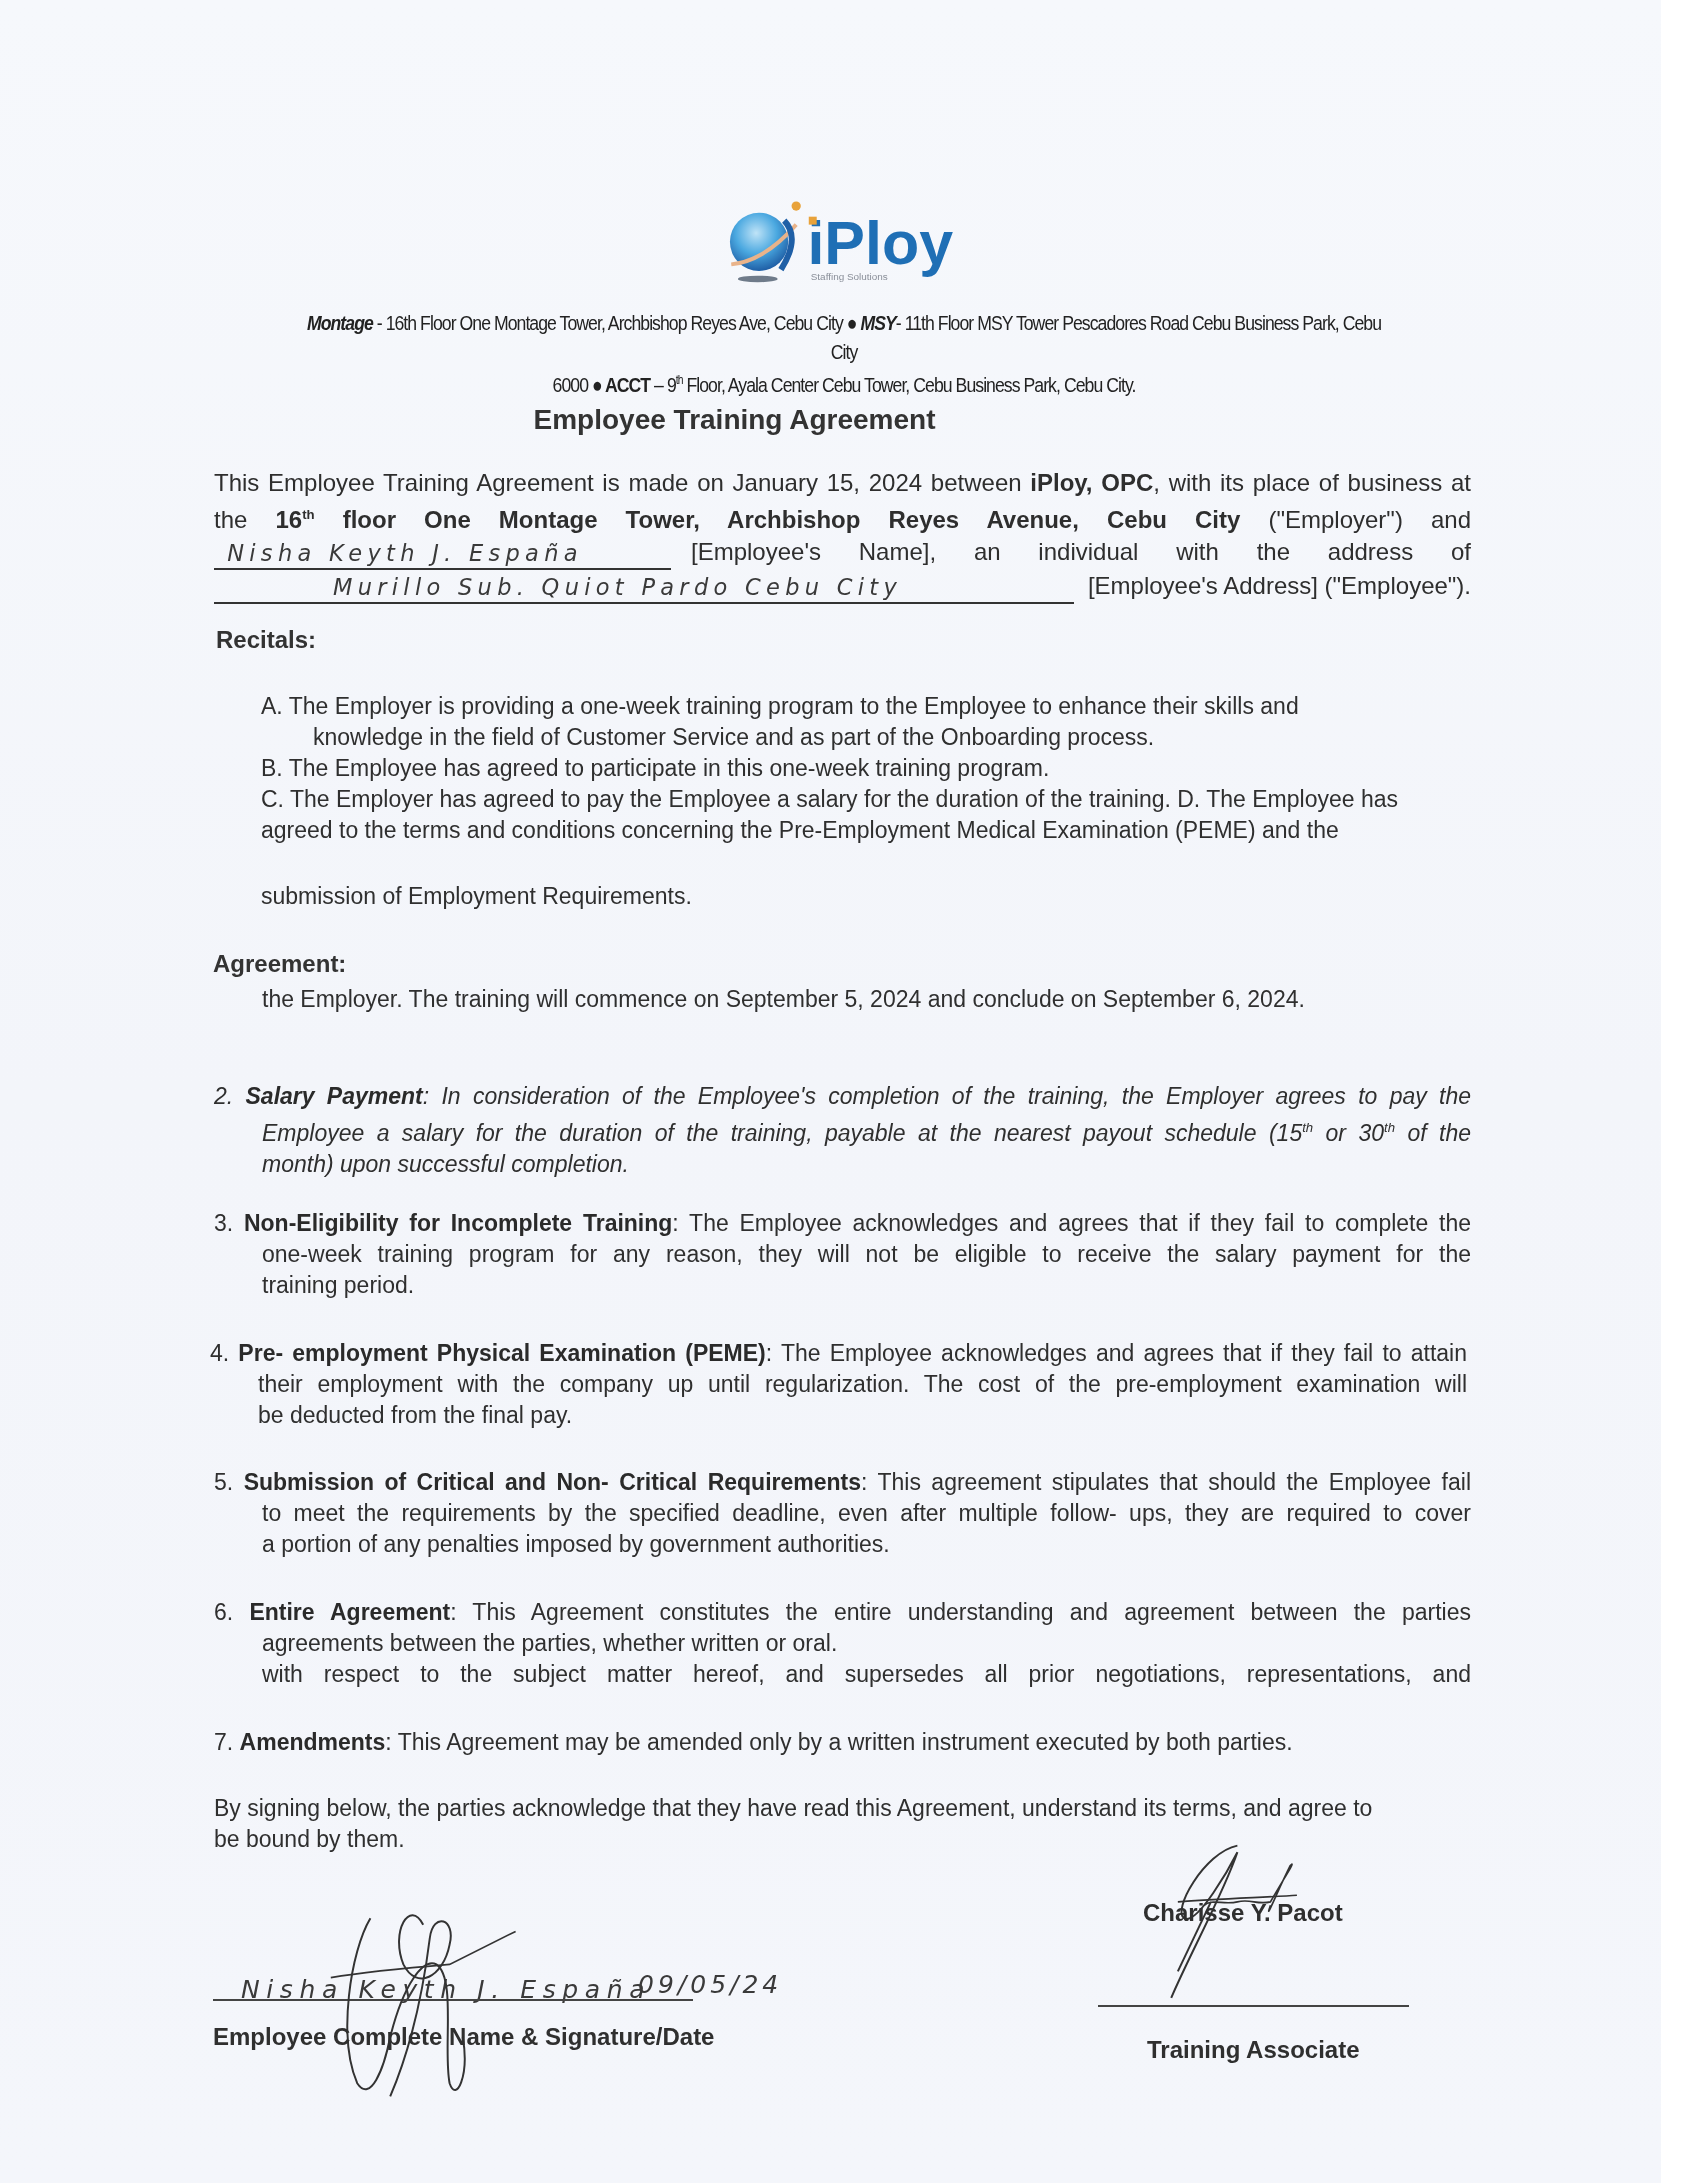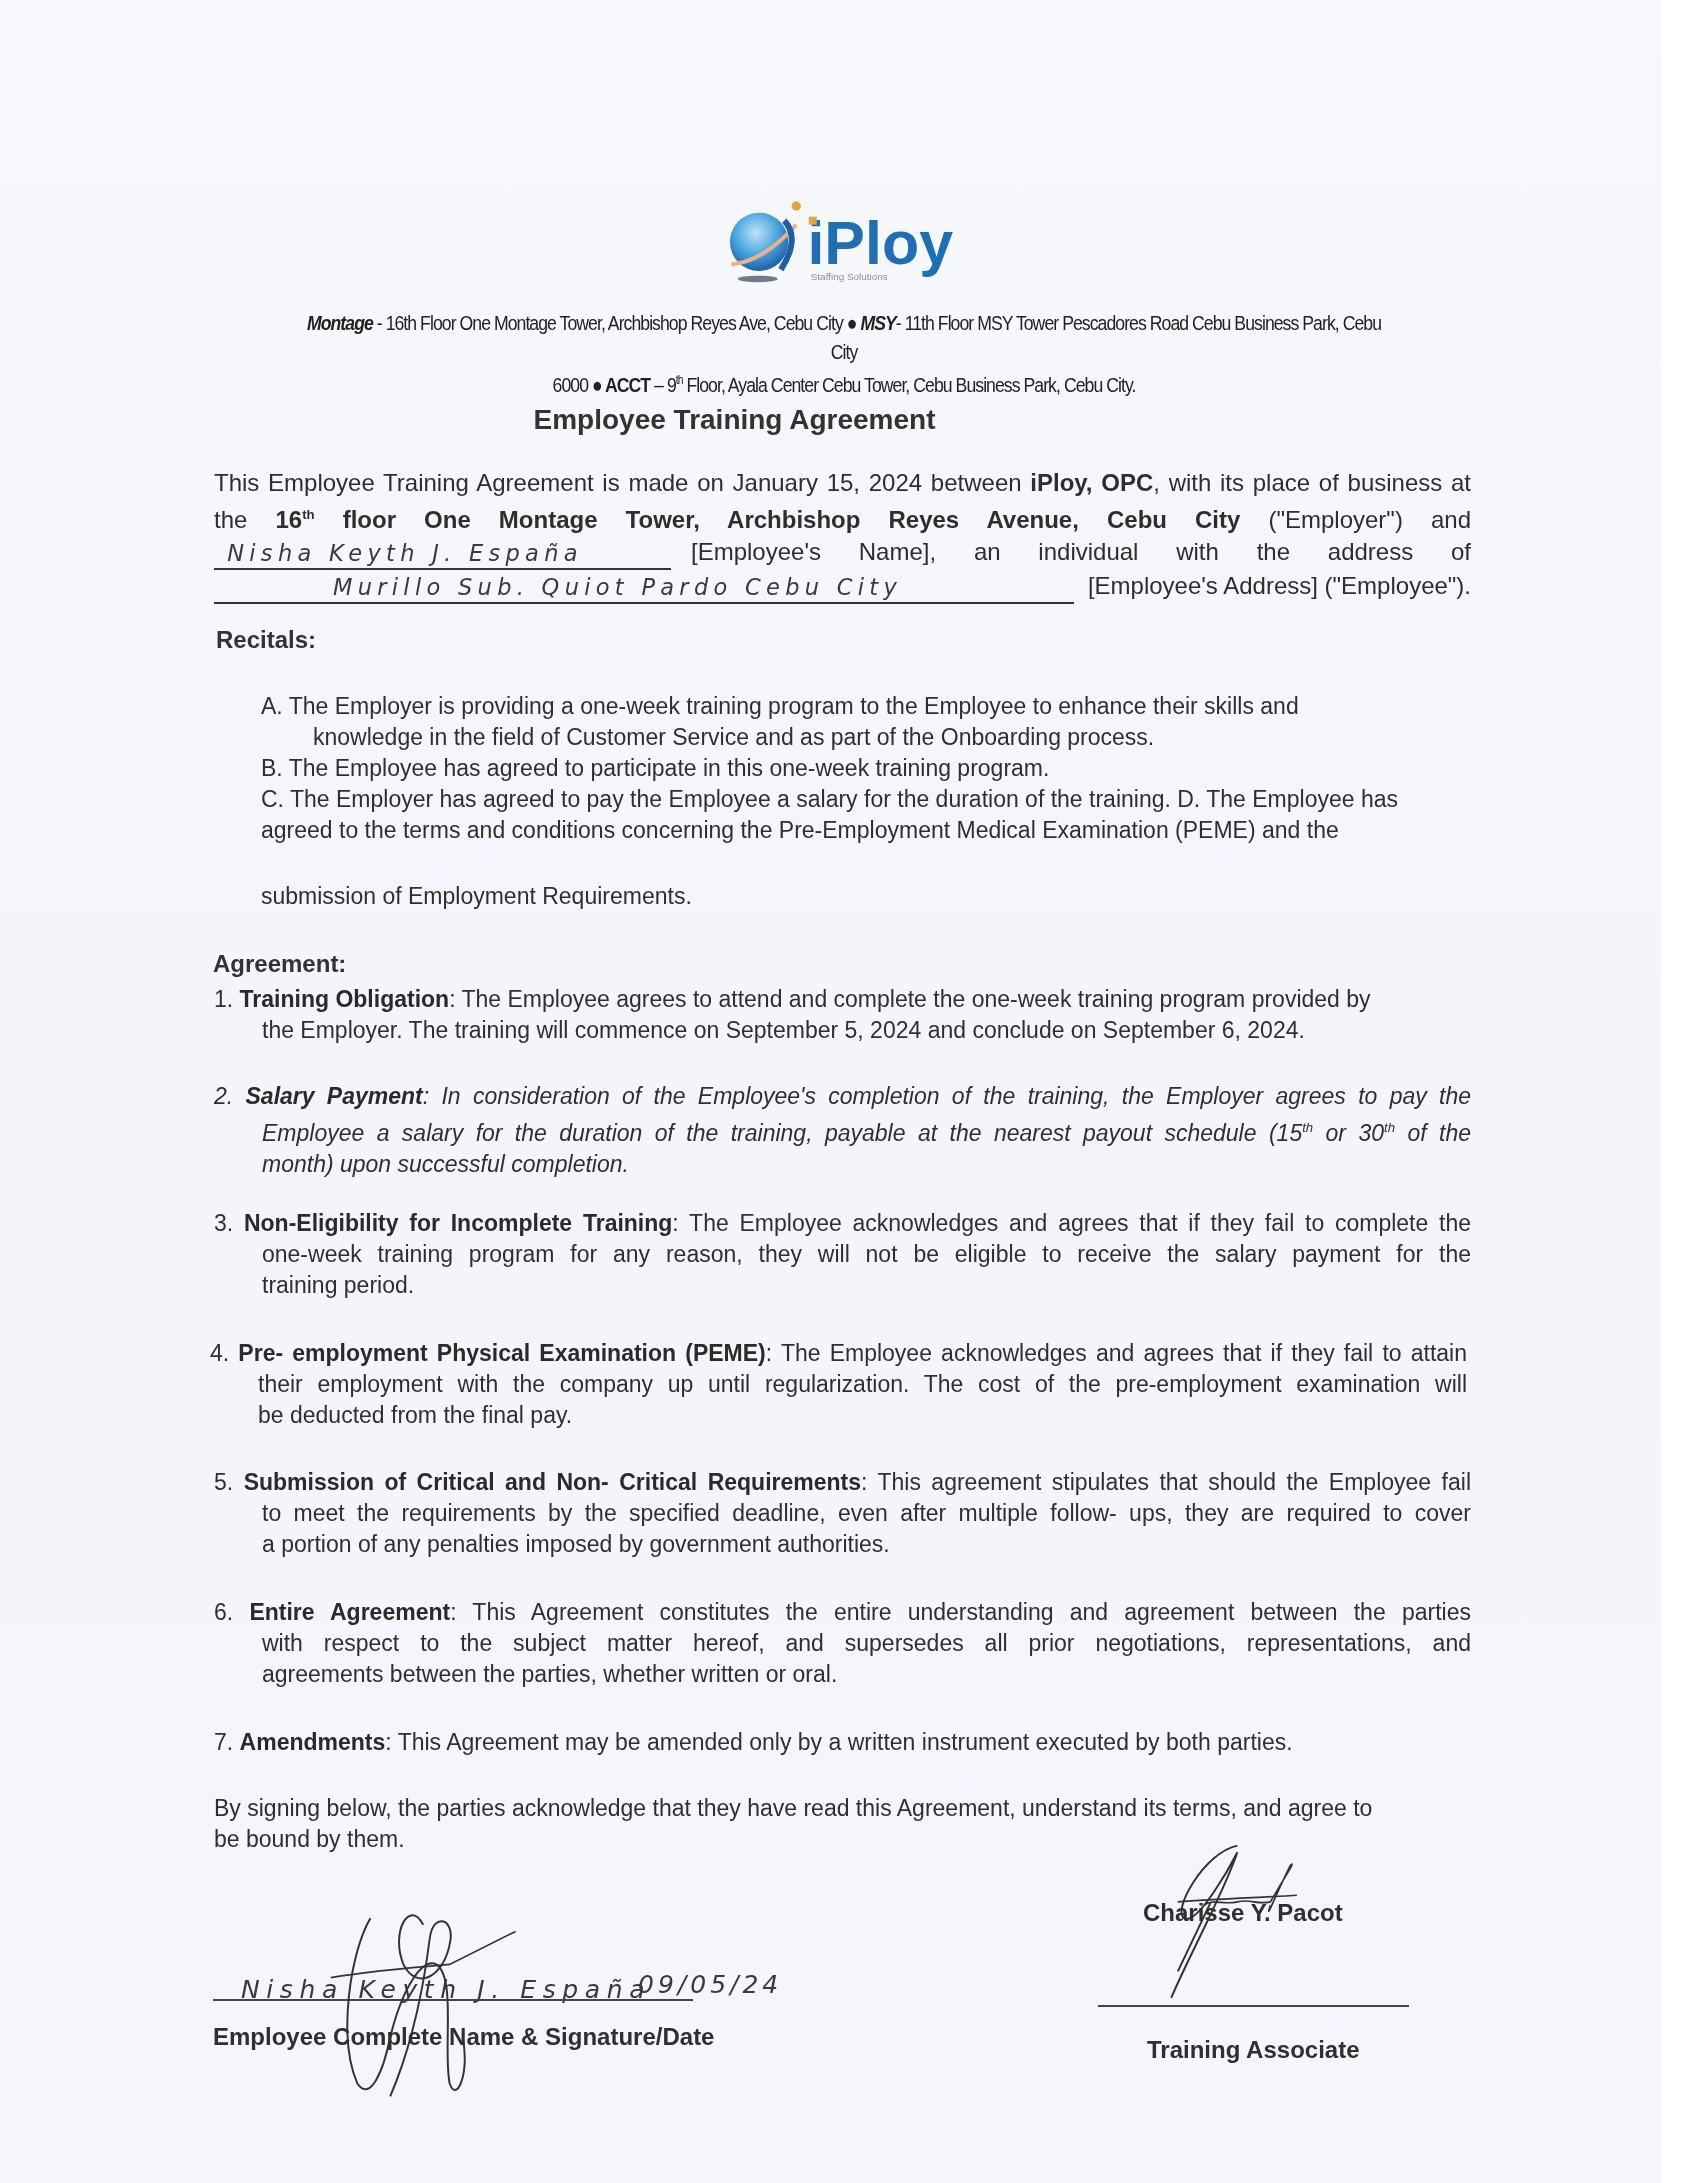--- a/index.html
+++ b/index.html
@@ -119,21 +119,20 @@
     <span class="indent">knowledge in the field of Customer Service and as part of the Onboarding process.</span>
     <span style="display:block;">B. The Employee has agreed to participate in this one-week training program.</span>
     <span style="display:block;">C. The Employer has agreed to pay the Employee a salary for the duration of the training. D. The Employee has</span>
     <span style="display:block;">agreed to the terms and conditions concerning the Pre-Employment Medical Examination (PEME) and the</span>
     <span style="display:block;margin-top:35px;">submission of Employment Requirements.</span>
   </div>
 
   <div class="section-h" style="left:213px; top:918px;margin-top:32px;">Agreement:</div>
 
   <div class="clause" style="top:984px;">
-    <span class="first"><span>1. </span><b>Training Obligation</b><span>: The Employee agrees to attend and complete the one-week training program provided by</span></span>
     <span class="cont">the Employer. The training will commence on September 5, 2024 and conclude on September 6, 2024.</span>
   </div>
 
   <div class="clause" style="top:1081px;font-style:italic;">
     <span class="first justify"><span>2. </span><b>Salary Payment</b><span>: In consideration of the Employee's completion of the training, the Employer agrees to pay the</span></span>
     <span class="cont justify"><span>Employee a salary for the duration of the training, payable at the nearest payout schedule (15</span><sup>th</sup><span> or 30</span><sup>th</sup><span> of the</span></span>
     <span class="cont">month) upon successful completion.</span>
   </div>
 
   <div class="clause" style="top:1208px;">
@@ -149,22 +148,22 @@
   </div>
 
   <div class="clause" style="top:1467px;">
     <span class="first justify"><span>5. </span><b>Submission of Critical and Non- Critical Requirements</b><span>: This agreement stipulates that should the Employee fail</span></span>
     <span class="cont justify">to meet the requirements by the specified deadline, even after multiple follow- ups, they are required to cover</span>
     <span class="cont">a portion of any penalties imposed by government authorities.</span>
   </div>
 
   <div class="clause" style="top:1597px;">
     <span class="first justify"><span>6. </span><b>Entire Agreement</b><span>: This Agreement constitutes the entire understanding and agreement between the parties</span></span>
+    <span class="cont">agreements between the parties, whether written or oral.</span>
     <span class="cont justify">with respect to the subject matter hereof, and supersedes all prior negotiations, representations, and</span>
-    <span class="cont">agreements between the parties, whether written or oral.</span>
   </div>
 
   <div class="clause" style="top:1727px;">
     <span class="first"><span>7. </span><b>Amendments</b><span>: This Agreement may be amended only by a written instrument executed by both parties.</span></span>
   </div>
 
   <div class="clause" style="top:1793px;">
     <span class="first">By signing below, the parties acknowledge that they have read this Agreement, understand its terms, and agree to</span>
     <span class="first">be bound by them.</span>
   </div>

